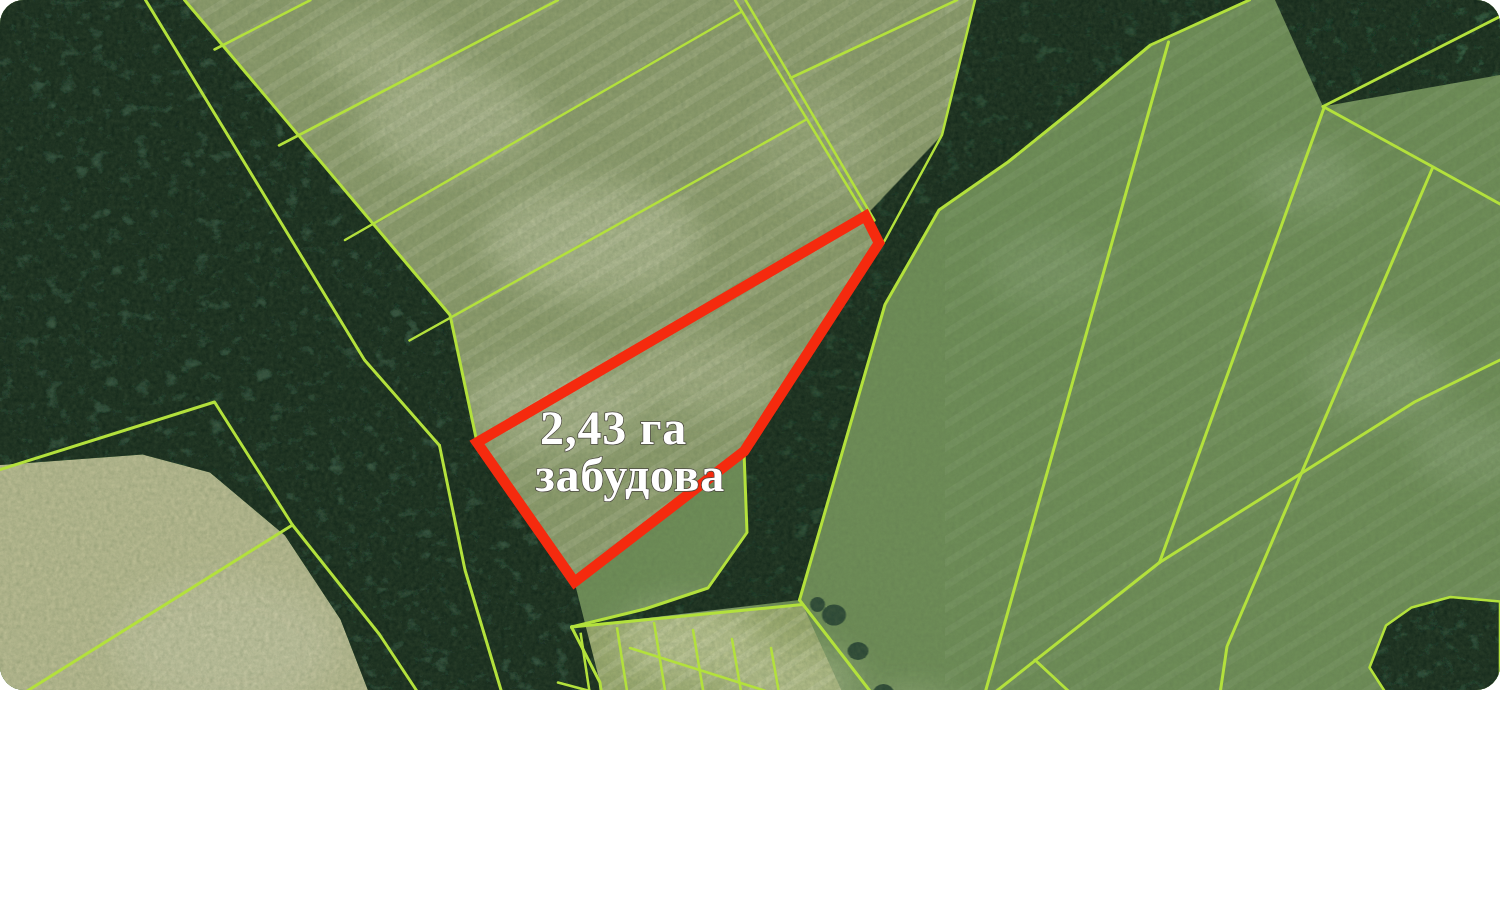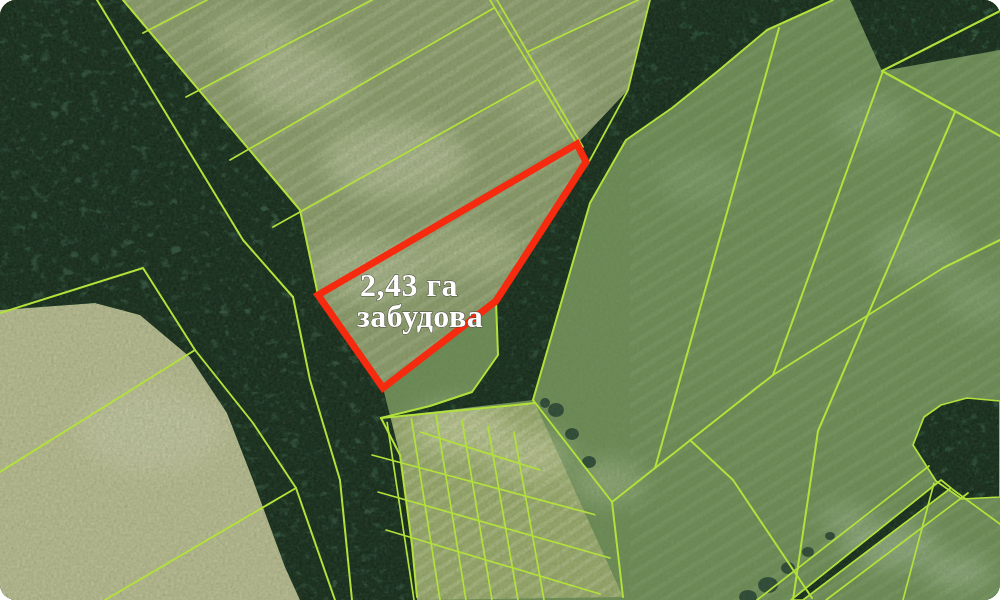--- a/index.html
+++ b/index.html
@@ -1,17 +1,17 @@
 <!DOCTYPE html>
 <html style="--parcel_line: #b3e13c; --highlight_stroke: #f52a0e; --label_text: #ffffff;"><head>
 <meta charset="utf-8">
 <style>
   html,body{margin:0;padding:0;background:#ffffff;}
   body{display:flex;align-items:flex-start;justify-content:flex-start;font-family:"Liberation Sans",sans-serif;}
-  .stage{width:1000px;height:600px;border-radius:16px;overflow:hidden;position:relative;background:#6f8e58;}
+  .stage{width:1000px;height:460px;border-radius:16px;overflow:hidden;position:relative;background:#6f8e58;}
   svg{display:block;}
   .cad{fill:none;stroke:var(--parcel_line,#b3e13c);stroke-width:2;stroke-linejoin:round;stroke-linecap:round;}
   .cadt{fill:none;stroke:var(--parcel_line,#b3e13c);stroke-width:1.7;stroke-linejoin:round;stroke-linecap:round;}
   .red-parcel{fill:none;stroke:var(--highlight_stroke,#f52a0e);stroke-width:7;stroke-linejoin:miter;stroke-miterlimit:14;}
   .lbl{font-family:"Liberation Serif","DejaVu Serif",serif;font-weight:700;font-size:32px;
        fill:var(--label_text,#ffffff);stroke:#4d4a42;stroke-width:1;paint-order:stroke;letter-spacing:0.5px;}
 </style>
 </head>
 <body>
 

